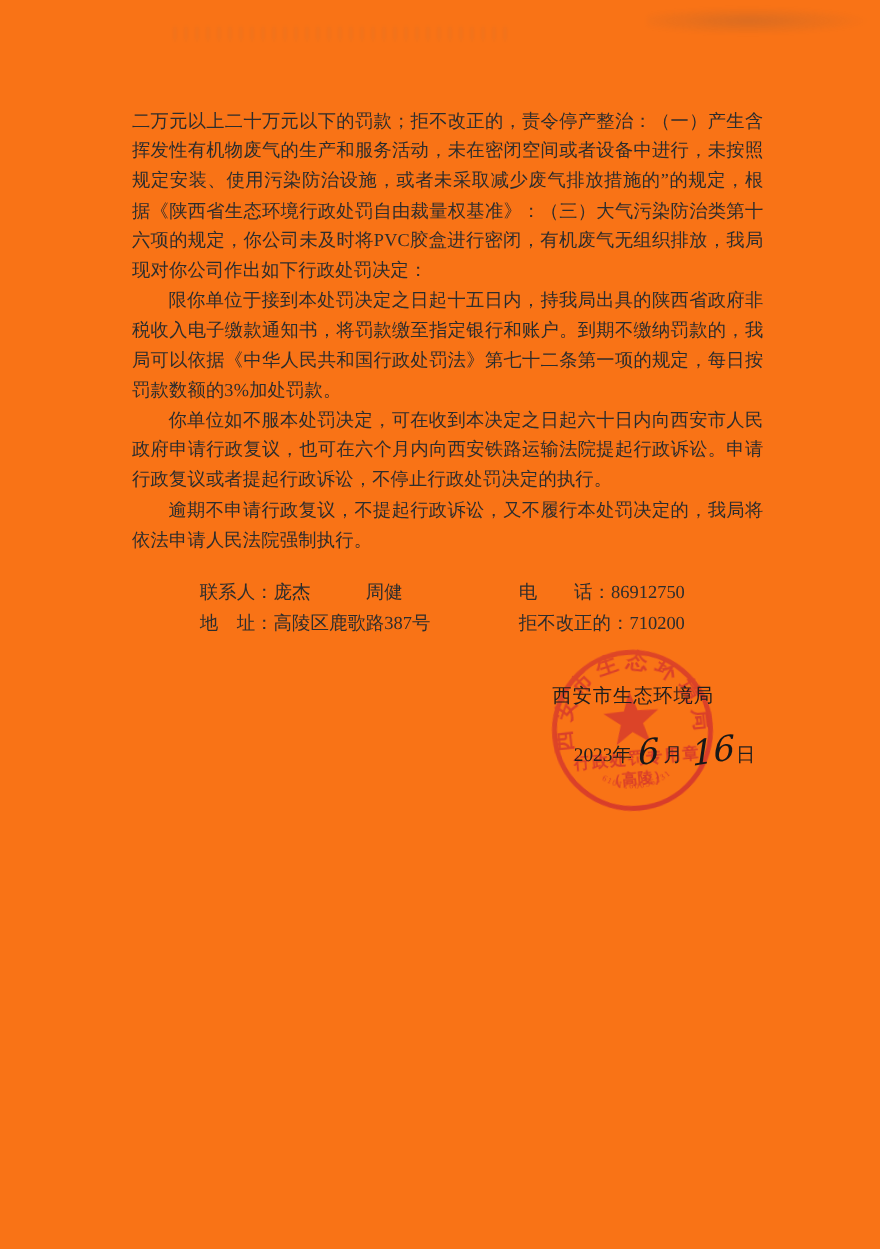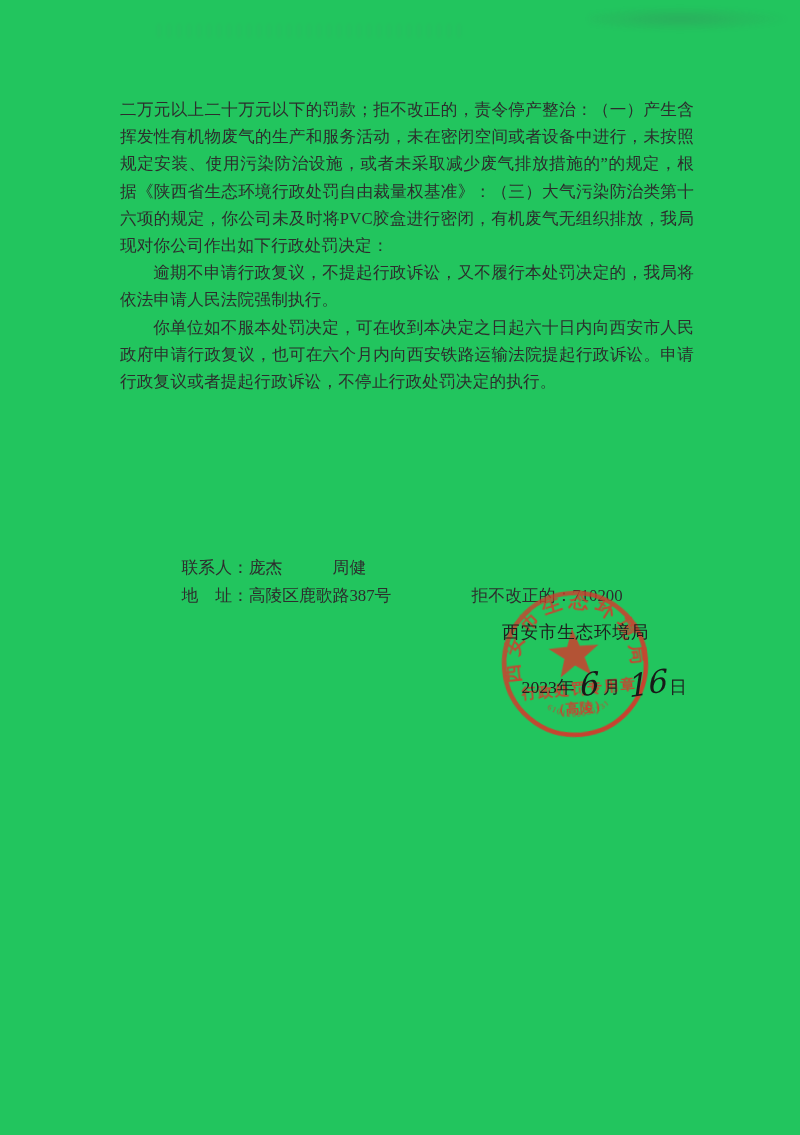--- a/index.html
+++ b/index.html
@@ -1,21 +1,21 @@
 <!DOCTYPE html>
 <html><head>
 <meta charset="utf-8">
 <style>
   html, body { margin: 0; padding: 0; background: #e9e9e9; }
   .page {
     position: relative;
     width: 800px;
     height: 1135px;
     margin: 0 auto;
-    background: #22c55e;
+    background: #f97316;
     overflow: hidden;
     font-family: "Liberation Serif", "DejaVu Serif", serif;
     color: #2d2d2d;
   }
 
   
   .artifact { position: absolute; pointer-events: none; }
   .artifact-a {
     left: 158px; top: 24px; width: 310px; height: 13px;
     background: repeating-linear-gradient(90deg, rgba(110,110,118,0.20) 0 2px, transparent 2px 10px);
@@ -36,21 +36,21 @@
     text-align: justify;
     text-justify: inter-ideograph;
     letter-spacing: 0.2px;
   }
   .content p { margin: 0; text-indent: 2em; }
   .content p.no-indent { text-indent: 0; }
 
   
   .contact {
     position: absolute;
-    left: 120px; top: 536px; width: 600px;
+    left: 120px; top: 507px; width: 600px;
     font-size: 16.8px;
   }
   .contact-row { position: relative; height: 27.5px; }
   .c-left  { position: absolute; left: 28px;  white-space: pre; }
   .c-right { position: absolute; left: 318px; white-space: pre; }
 
   
   .seal-wrap {
     position: absolute;
     left: 499px; top: 588px;
@@ -97,28 +97,32 @@
 </head>
 <body>
 
 <div class="page">
 
   <div class="artifact artifact-a"></div>
   <div class="artifact artifact-b"></div>
 
   <div class="content">
     <p class="no-indent">二万元以上二十万元以下的罚款；拒不改正的，责令停产整治：（一）产生含挥发性有机物废气的生产和服务活动，未在密闭空间或者设备中进行，未按照规定安装、使用污染防治设施，或者未采取减少废气排放措施的”的规定，根据《陕西省生态环境行政处罚自由裁量权基准》：（三）大气污染防治类第十六项的规定，你公司未及时将PVC胶盒进行密闭，有机废气无组织排放，我局现对你公司作出如下行政处罚决定：</p>
+    <p>限你单位于接到本处罚决定之日起十五日内，持我局出具的陕西省政府非税收入电子缴款通知书，将罚款缴至指定银行和账户。到期不缴纳罚款的，我局可以依据《中华人民共和国行政处罚法》第七十二条第一项的规定，每日按罚款数额的3%加处罚款。</p>
+    <p>你单位如不服本处罚决定，可在收到本决定之日起六十日内向西安市人民政府申请行政复议，也可在六个月内向西安铁路运输法院提起行政诉讼。申请行政复议或者提起行政诉讼，不停止行政处罚决定的执行。</p>
     <p>逾期不申请行政复议，不提起行政诉讼，又不履行本处罚决定的，我局将依法申请人民法院强制执行。</p>
-    <p>你单位如不服本处罚决定，可在收到本决定之日起六十日内向西安市人民政府申请行政复议，也可在六个月内向西安铁路运输法院提起行政诉讼。申请行政复议或者提起行政诉讼，不停止行政处罚决定的执行。</p>
   </div>
 
   <div class="contact">
     <div class="contact-row">
       <span class="c-left">
         <span>联系人：</span><span>庞杰　　　周健</span>
+      </span>
+      <span class="c-right">
+        <span>电　　话：</span><span>86912750</span>
       </span>
     </div>
     <div class="contact-row">
       <span class="c-left">
         <span>地　址：</span><span>高陵区鹿歌路387号</span>
       </span>
       <span class="c-right">
         <span>拒不改正的：</span><span>710200</span>
       </span>
     </div>

